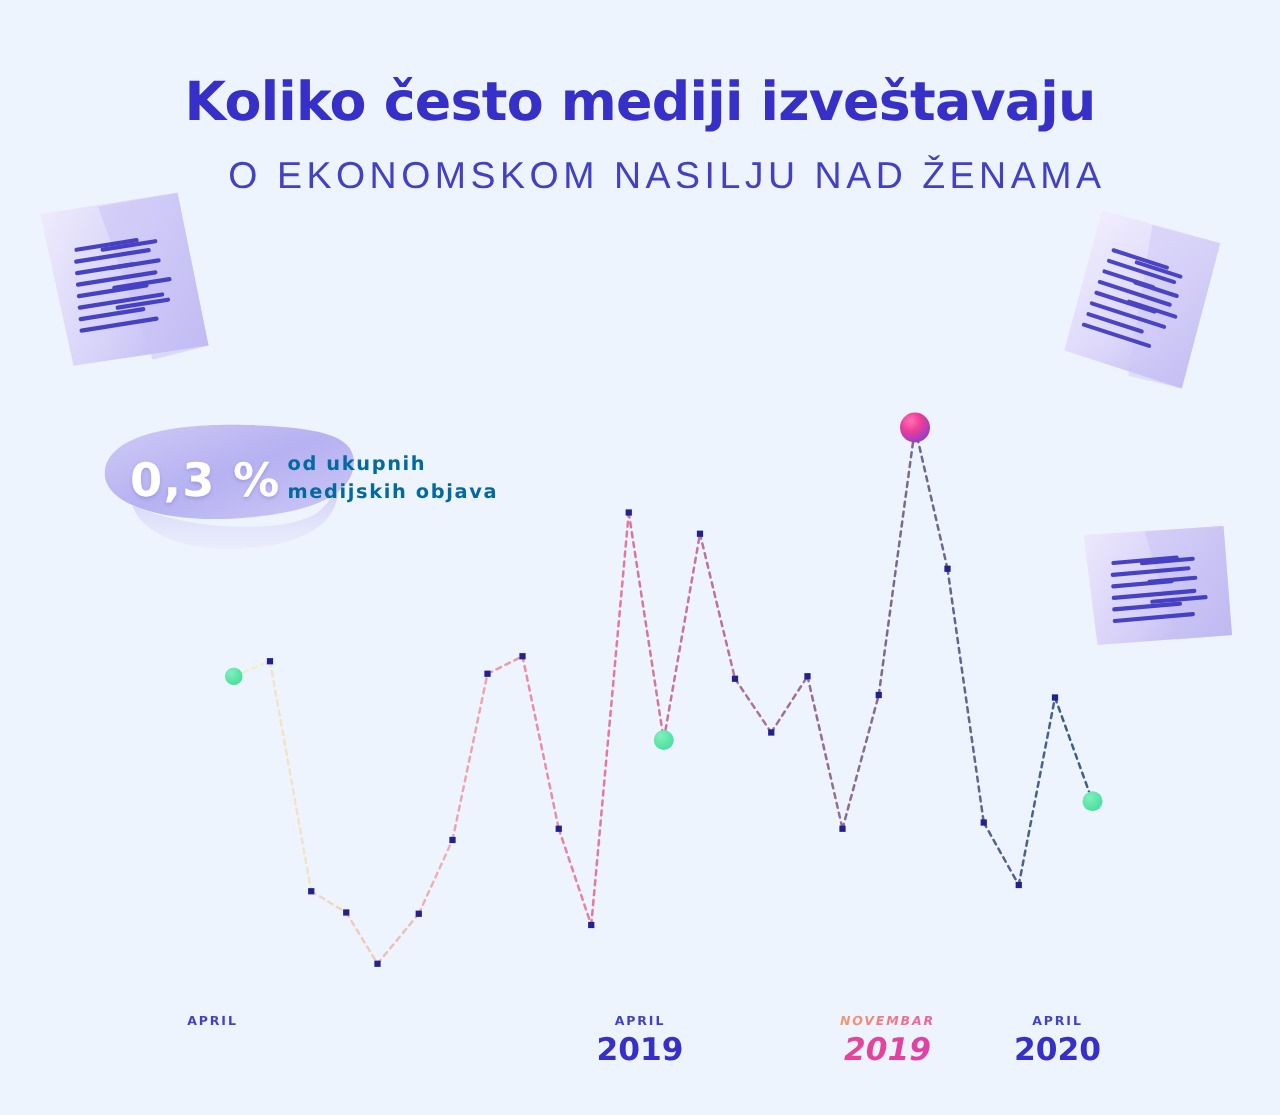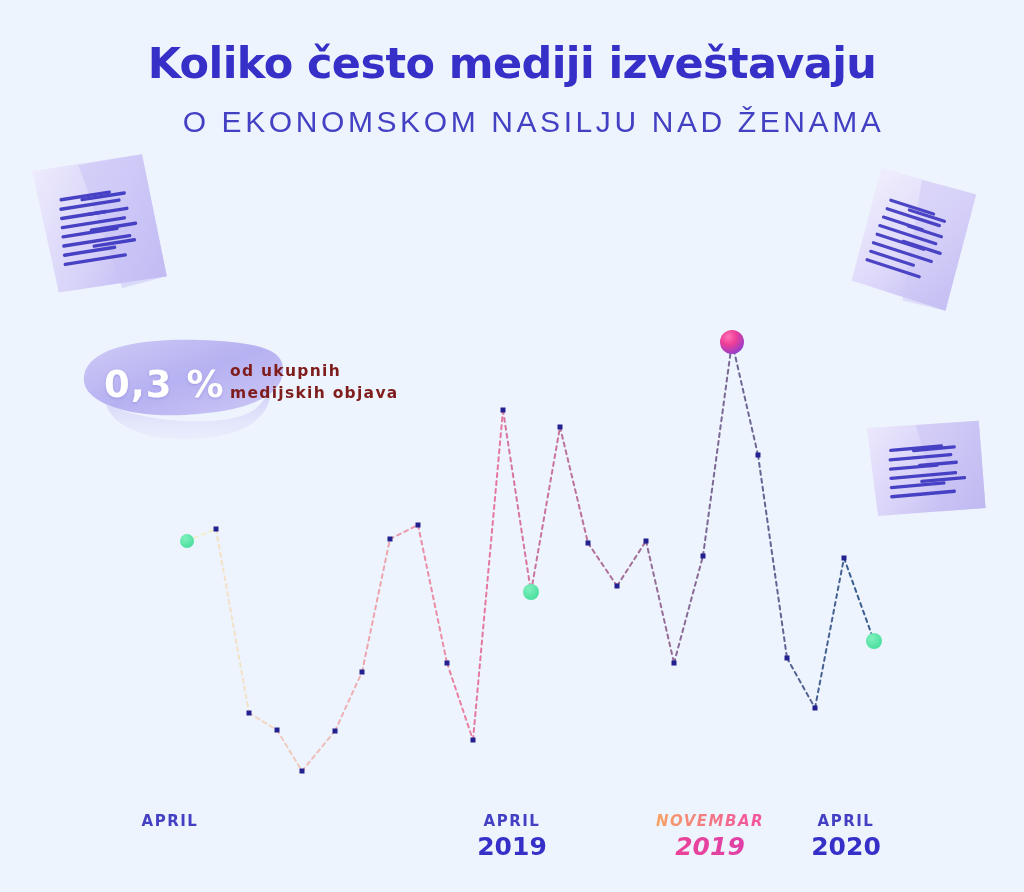--- a/index.html
+++ b/index.html
@@ -27,21 +27,21 @@
   .header {
     position: absolute;
     top: 0;
     left: 0;
     width: 1024px;
     text-align: center;
     pointer-events: none;
   }
   .title-main {
     margin: 0;
-    padding-top: 41px;
+    padding-top: 60px;
     font-size: 43px;
     font-weight: 700;
     letter-spacing: -0.6px;
     color: #3730c8;
     line-height: 1.06;
     font-family: "DejaVu Sans", sans-serif;
   }
   .title-sub {
     margin: 0;
     padding-top: 14px;
@@ -88,21 +88,21 @@
     letter-spacing: 1px;
     font-family: "DejaVu Sans", sans-serif;
     text-shadow: 0 1px 3px rgba(80,70,190,0.25);
   }
   .badge-note {
     position: absolute;
     left: 152px;
     top: 28px;
     font-size: 15.5px;
     font-weight: 700;
-    color: #7f1d1d;
+    color: #0369a1;
     letter-spacing: 1.3px;
     line-height: 1.42;
     font-family: "DejaVu Sans", sans-serif;
     white-space: pre-line;
   }
 
   
   .chart {
     position: absolute;
     left: 0;
@@ -113,21 +113,21 @@
   .chart svg { display: block; }
 
   
   .axis-label {
     position: absolute;
     text-align: center;
     width: 160px;
     pointer-events: none;
   }
   .axis-month {
-    font-size: 15px;
+    font-size: 10px;
     font-weight: 700;
     letter-spacing: 1.5px;
     color: #4340c4;
     font-family: "DejaVu Sans", sans-serif;
     margin-bottom: 4px;
   }
   .axis-year {
     font-size: 25px;
     font-weight: 700;
     letter-spacing: 0px;

